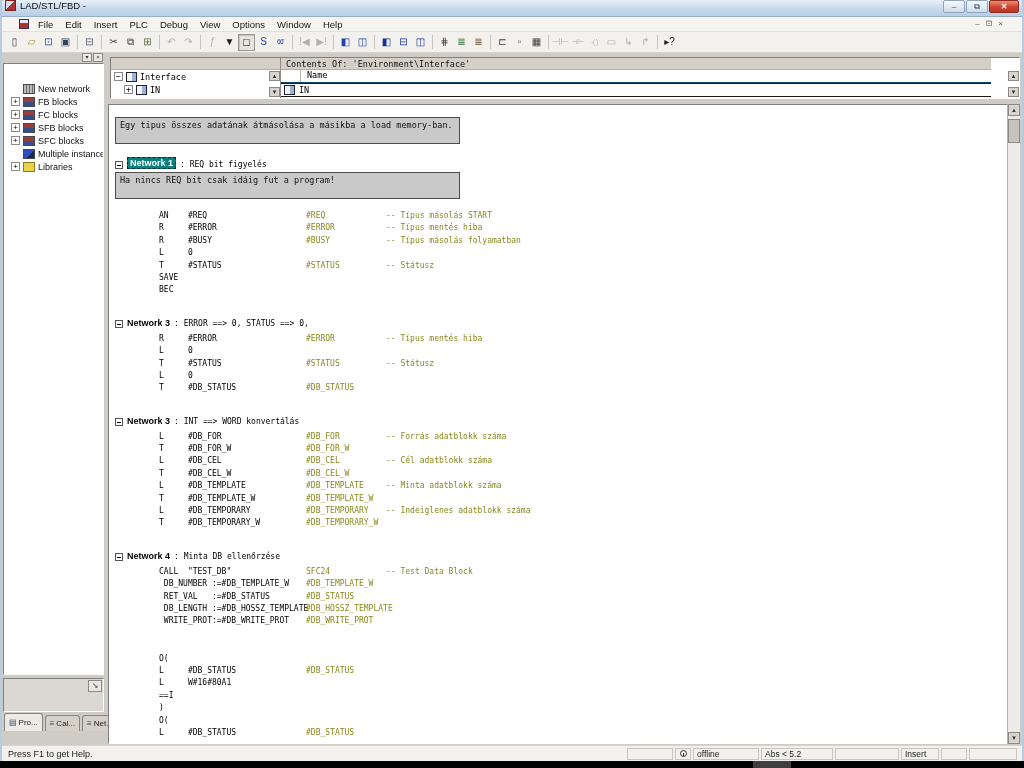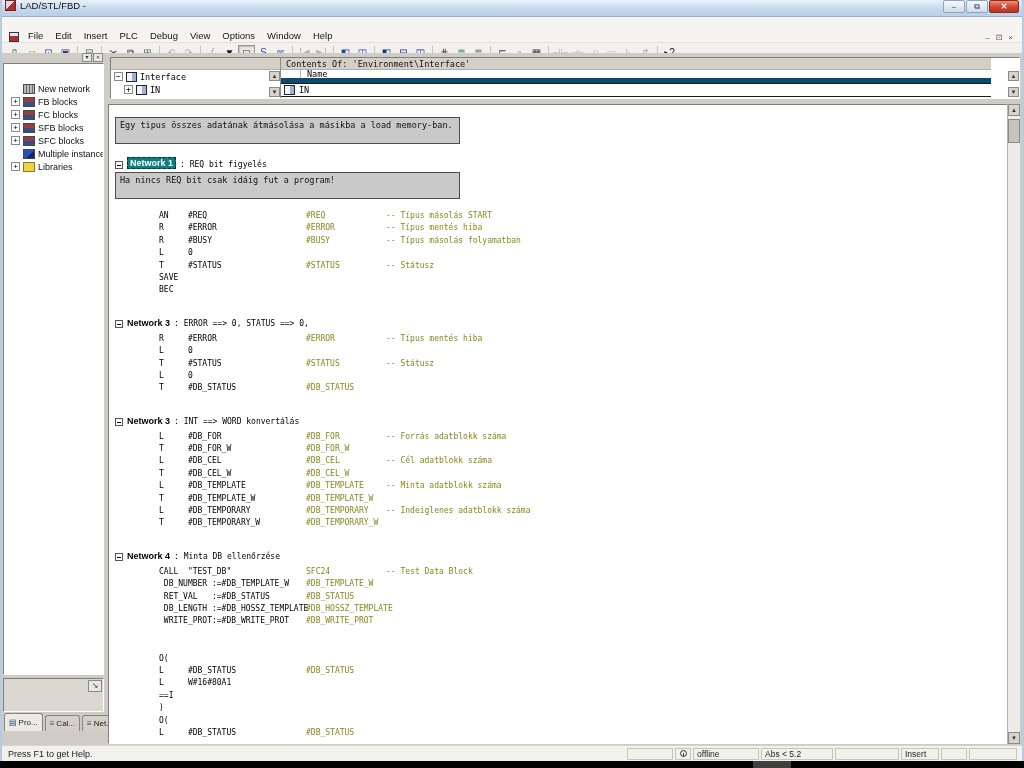--- a/index.html
+++ b/index.html
@@ -14,21 +14,21 @@
             border-radius:3px 3px 0 0}
   .app-icon{width:11px;height:11px;border:1px solid #7a2020;
             background:linear-gradient(135deg,#d6dbe8 45%,#b03030 45%);margin-right:4px}
   .title{font-size:9.5px;color:#101010;flex:1;white-space:nowrap}
   .winbtns{display:flex;gap:1px}
   .winbtn{width:22px;height:13px;border:1px solid #8da4bc;border-radius:2px;
           background:linear-gradient(#f6f9fc,#cfdcea);color:#25354a;font-size:8px;
           display:flex;align-items:center;justify-content:center;line-height:1}
   .winbtn.close{width:30px;border-color:#8c2b1e;background:linear-gradient(#ef8d75,#cf4530 55%,#bb3322);color:#fff;font-weight:bold}
 
-  .menubar{height:26px;background:#f5f4f1;border-bottom:1px solid #e2e0db;display:flex;align-items:flex-end;padding:0 4px}
+  .menubar{height:15px;background:#f5f4f1;border-bottom:1px solid #e2e0db;display:flex;align-items:center;padding:0 14px}
   .child-icon{width:10px;height:10px;border:1px solid #334;background:linear-gradient(#e8e8f2 40%,#b03030 40%);margin:0 3px}
   .menu-items{display:flex;align-items:center}
   .menu-item{font-size:9.5px;color:#141414;padding:1px 6px}
   .child-controls{margin-left:auto;display:flex;gap:6px;padding-right:5px;color:#555;font-size:8px}
   .child-controls span{line-height:1}
 
   .toolbar{height:21px;background:#f2f1ee;border-bottom:1px solid #d7d4cf;display:flex;align-items:center;padding:0 4px}
   .tbtn{width:17px;height:17px;display:flex;align-items:center;justify-content:center;border:1px solid transparent}
   .tbtn .g{font-size:10px;line-height:1}
   .tbtn .g.sm{font-size:6.5px;letter-spacing:-0.5px;white-space:nowrap}
@@ -73,21 +73,21 @@
   .if-hdr{height:12px;background:#d4d0c8;border-bottom:1px solid #b3afa7}
   .irow{height:13px;display:flex;align-items:center;gap:3px;padding-left:3px;
         font-family:"DejaVu Sans Mono",monospace;font-size:8.5px;color:#000;white-space:nowrap}
   .irow.indent{padding-left:13px}
   .decl-icon{width:11px;height:10px;flex:none;border:1px solid #223;
              background:linear-gradient(90deg,#f4f4f8 55%,#9db4d8 55%)}
   .iscroll{position:absolute;right:0;top:13px;bottom:1px;width:11px;display:flex;flex-direction:column;justify-content:space-between}
   .sarw{height:10px;border:1px solid #8c8a85;background:#d7d4cd;font-size:6px;line-height:8px;text-align:center;color:#333}
   .if-right{flex:1;position:relative;padding-right:28px}
   .if-right .if-hdr{font-family:"DejaVu Sans Mono",monospace;font-size:8.5px;display:flex;align-items:center;padding-left:5px;color:#111}
-  .name-row{height:13px;border-bottom:5px solid #0c4a6e;display:flex;align-items:center;
+  .name-row{height:13px;border-bottom:1px solid #0c4a6e;display:flex;align-items:flex-start;
             font-family:"DejaVu Sans Mono",monospace;font-size:8.5px}
   .name-col-gap{width:20px;height:100%;border-right:1px solid #bab6ae;margin-right:6px}
   .data-row{height:14px;border-top:1px solid #1a1a1a;border-bottom:1px solid #1a1a1a;
             display:flex;align-items:center;gap:4px;padding-left:3px;
             font-family:"DejaVu Sans Mono",monospace;font-size:8.5px}
 
   .code-wrap{position:absolute;left:2px;right:2px;top:51px;bottom:1px;display:flex}
   .code-area{flex:1;background:#fff;border:1px solid;border-color:#7f7f7f #fdfdfd #fdfdfd #7f7f7f;border-right:none;
              overflow:hidden;position:relative;padding-top:12px}
   .vscroll{width:13px;background:#edecea;border-left:1px solid #b7b4ae;display:flex;flex-direction:column}

